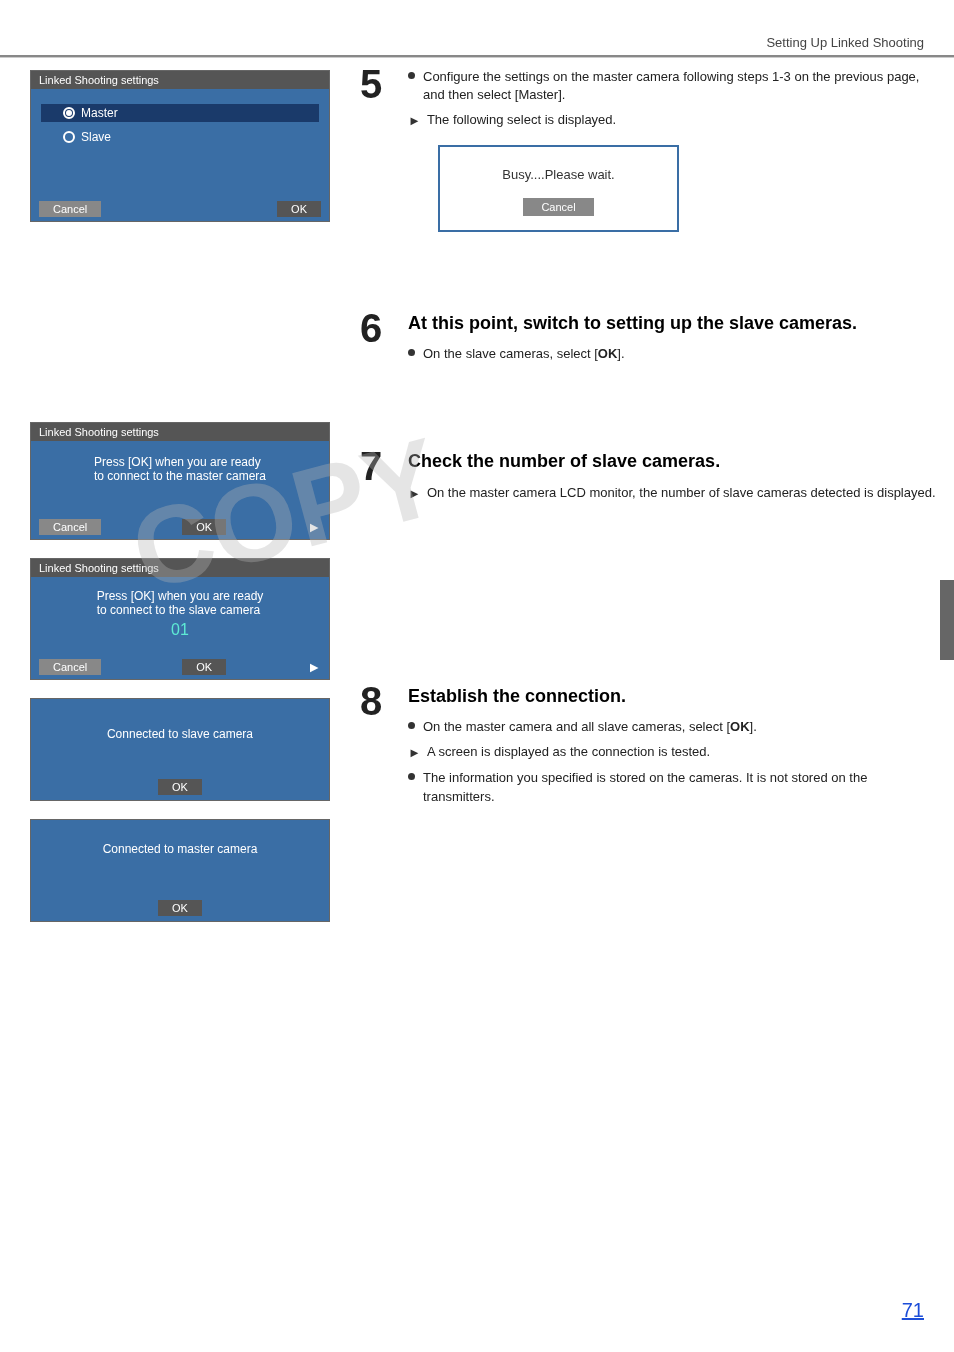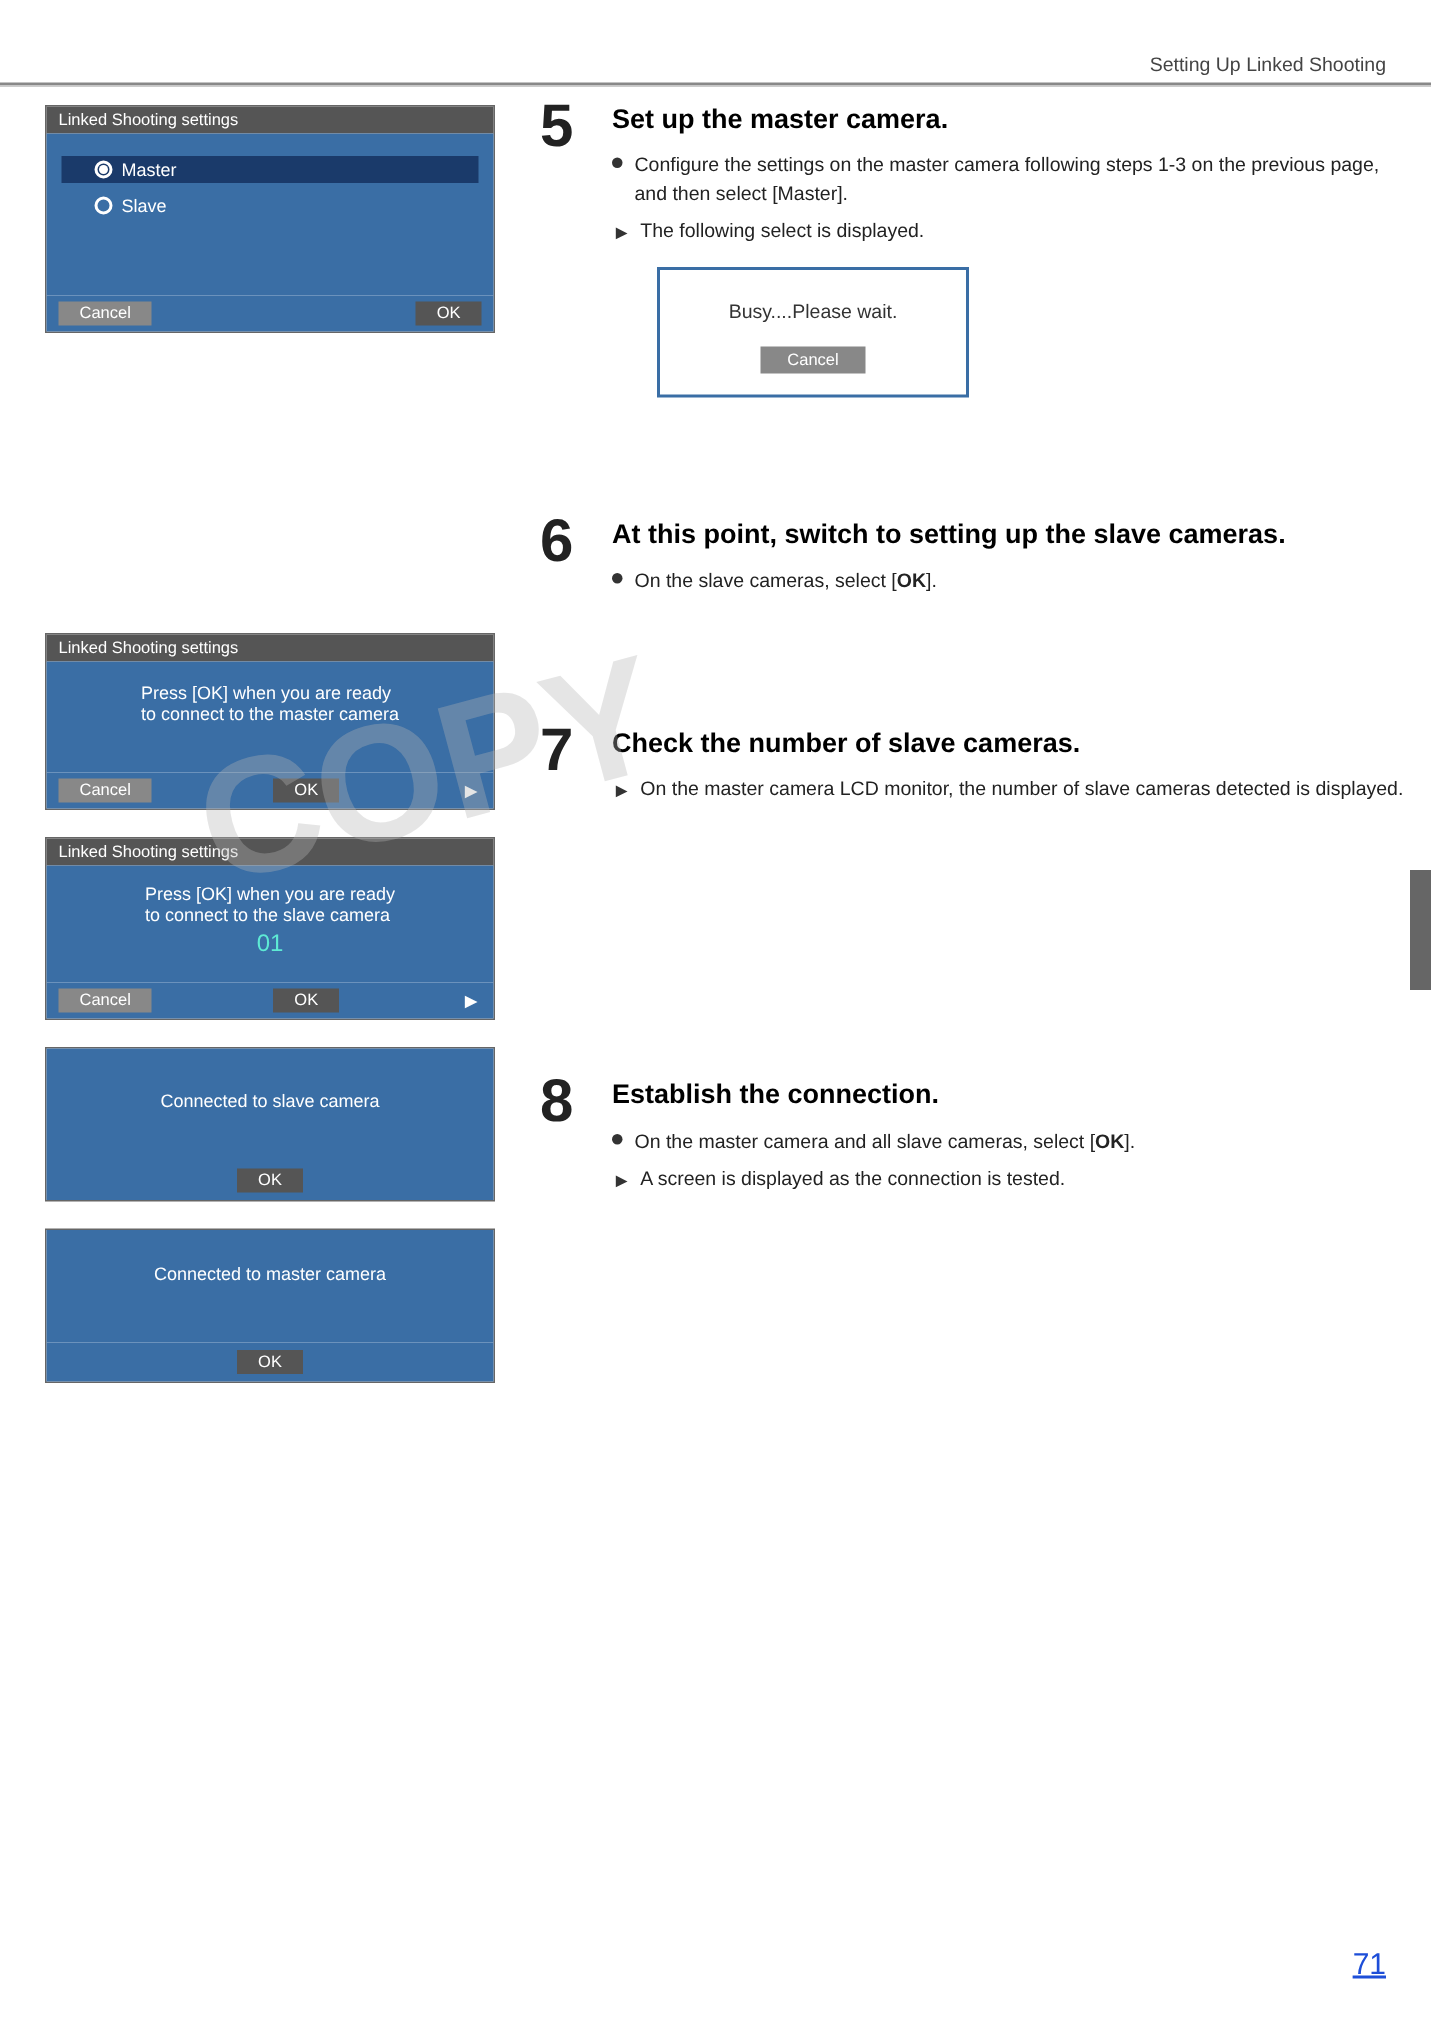--- a/index.html
+++ b/index.html
@@ -222,21 +222,21 @@
       font-size: 13px;
       margin-right: 6px;
       margin-top: 1px;
       flex-shrink: 0;
     }
 
     
     .busy-popup {
       border: 2px solid #3a6ea5;
       background: #fff;
-      width: 208px;
+      width: 241px;
       margin: 14px 0 0 30px;
       padding: 20px 16px 14px;
       display: flex;
       flex-direction: column;
       align-items: center;
     }
     .busy-text {
       font-size: 13px;
       color: #333;
       margin-bottom: 16px;
@@ -366,21 +366,20 @@
     </div>
   </div>
 
 </div>
 
 <div class="steps-container">
 
   <div class="step-row">
     <div class="step-num-box">5</div>
     <div class="step-content">
-      <div class="step-title">Set up the master camera.</div>
       <ul class="bullet-list">
         <li>
           <span class="bullet-dot"></span>
           <span>Configure the settings on the master camera following steps 1-3 on the previous page, and then select [Master].</span>
         </li>
         <li>
           <span class="bullet-arrow">►</span>
           <span>The following select is displayed.</span>
         </li>
       </ul>
@@ -424,17 +423,21 @@
       <div class="step-title">Establish the connection.</div>
       <ul class="bullet-list">
         <li>
           <span class="bullet-dot"></span>
           <span>On the master camera and all slave cameras, select [<strong>OK</strong>].</span>
         </li>
         <li>
           <span class="bullet-arrow">►</span>
           <span>A screen is displayed as the connection is tested.</span>
         </li>
+        <li>
+          <span class="bullet-dot"></span>
+          <span>The information you specified is stored on the cameras. It is not stored on the transmitters.</span>
+        </li>
       </ul>
     </div>
   </div>
 
 </div>
 
 </body></html>

